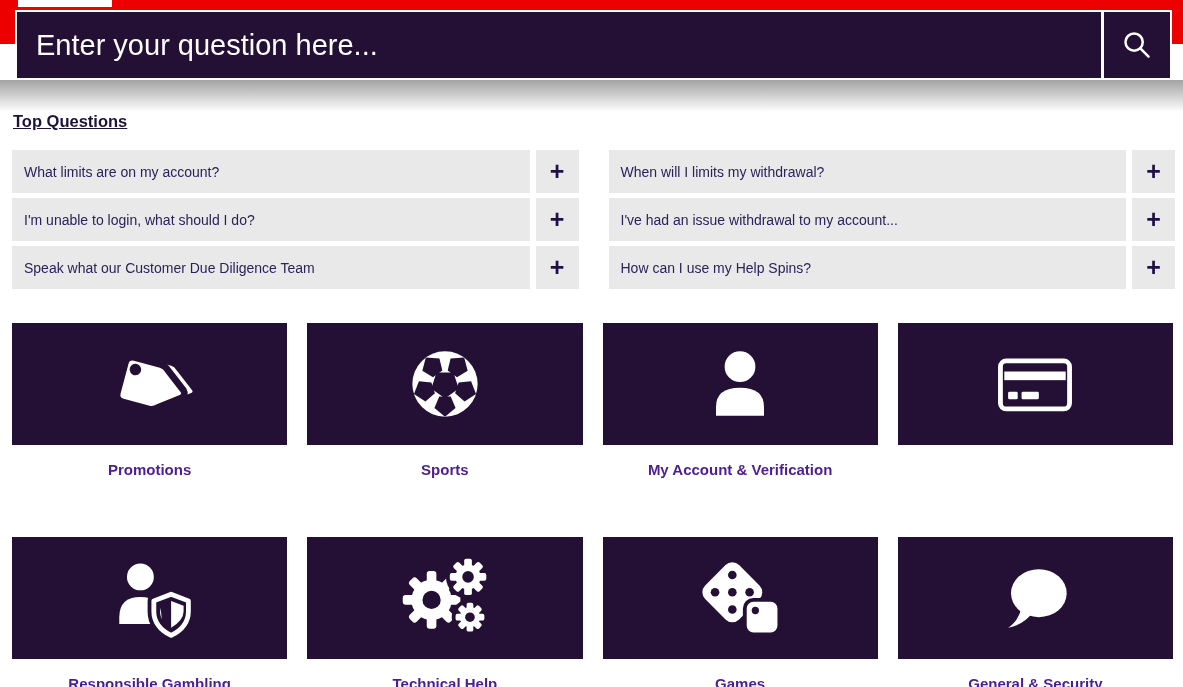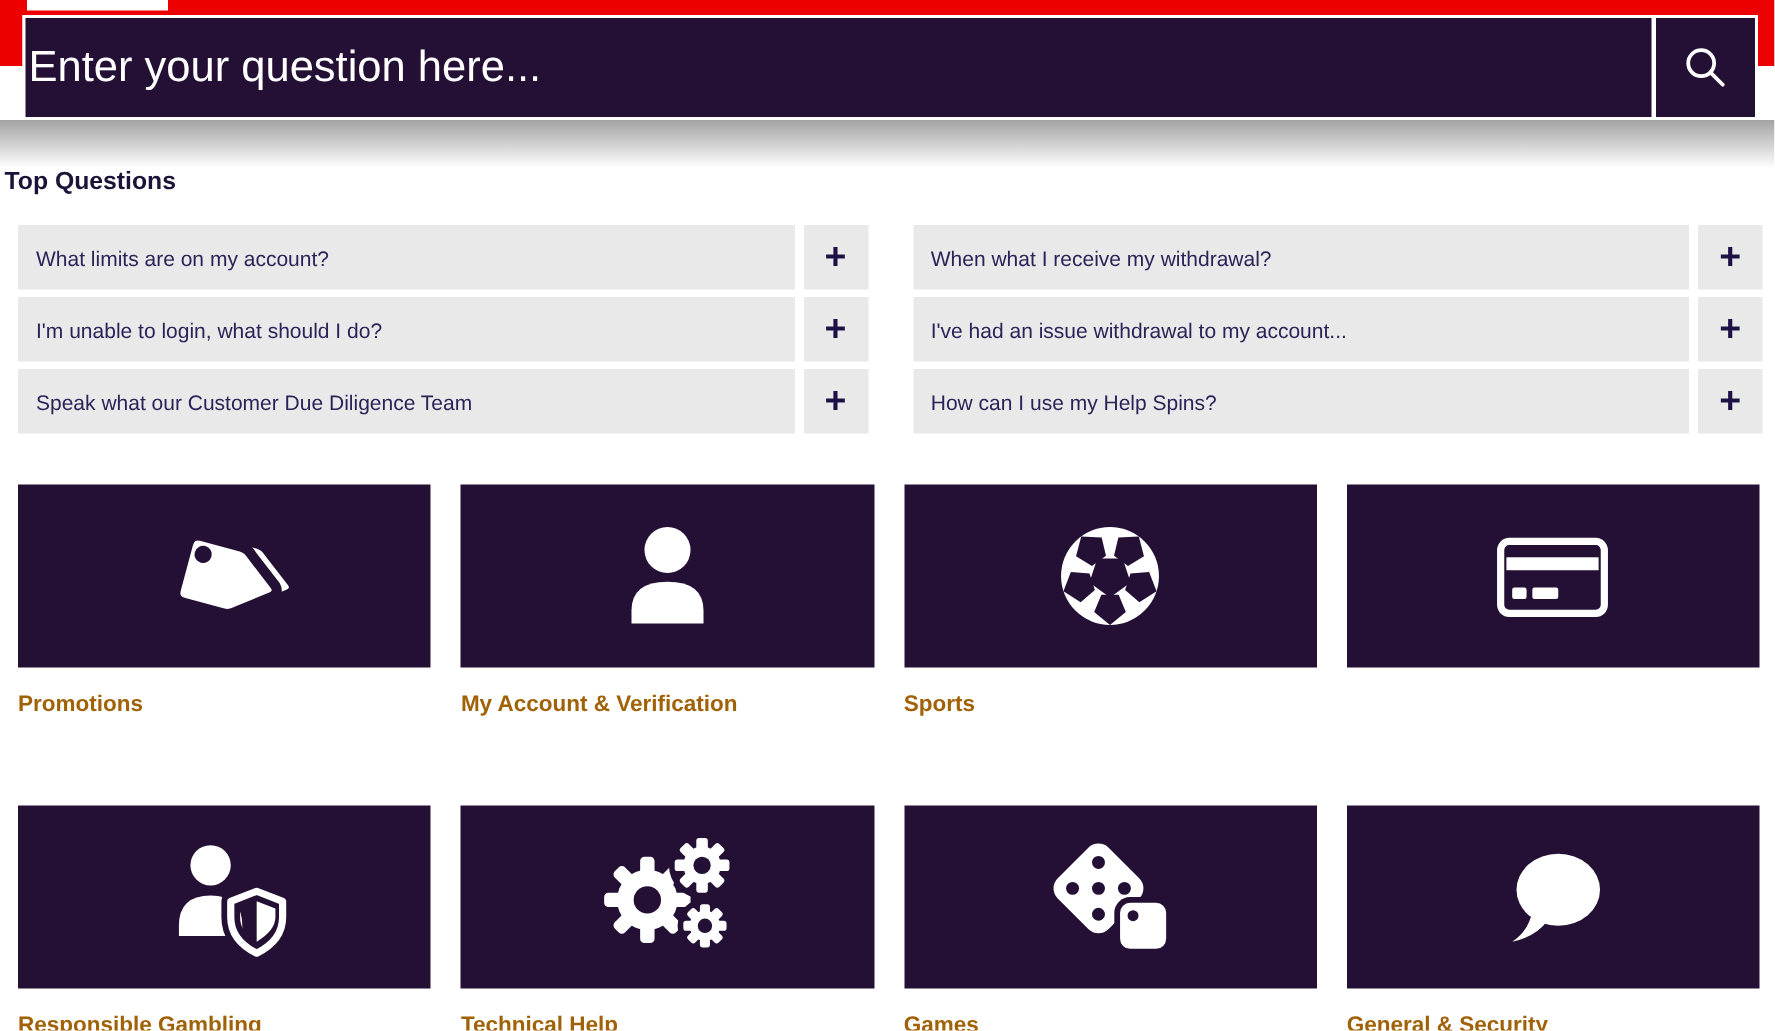--- a/index.html
+++ b/index.html
@@ -21,33 +21,33 @@
   }
   .search-wrap {
     position:absolute; left:15px; top:10px; width:1157px; height:70px;
     background:#ffffff; border:2px solid #ffffff;
     display:flex; gap:3px; z-index:5;
   }
   .search-input-area { flex:1; background:#241035; display:flex; align-items:center; }
   .search-input {
     width:100%; height:100%;
     background:transparent; border:none; outline:none;
-    color:#ffffff; font-size:29px; padding:0 2px;
+    color:#ffffff; font-size:29px; padding:0 19px;
     font-family:"Liberation Sans", sans-serif;
   }
   .search-input::placeholder { color:#ffffff; opacity:1; }
   .search-btn {
     width:66px; background:#241035; border:none; cursor:pointer;
     display:flex; align-items:center; justify-content:center; padding:0;
   }
 
   
   .section-title {
-    margin:0 0 0 3px; padding:0;
-    font-size:16.5px; line-height:19px; font-weight:bold; color:#1c1339;
+    margin:0 0 0 13px; padding:0;
+    font-size:16.5px; line-height:19px; font-weight:bold; color:#1c1339;text-decoration:underline;
   }
   .questions {
     display:grid; grid-template-columns:1fr 1fr;
     column-gap:30px; row-gap:5px;
     margin:19px 8px 0 12px;
   }
   .faq-row { display:flex; gap:6px; height:43px; }
   .faq-bar {
     flex:1; background:#e9e9e9; cursor:pointer;
     display:flex; align-items:center; padding:12px 12px;
@@ -63,22 +63,22 @@
   .tiles {
     display:grid; grid-template-columns:repeat(4,1fr);
     column-gap:20px;
     margin:34px 10px 0 12px;
   }
   .tile {
     height:122px; background:#241035; cursor:pointer;
     display:flex; align-items:center; justify-content:center;
   }
   .tile-label {
-    text-align:left; font-weight:bold; font-size:15px; line-height:18px;
-    color:#a16207; margin:16px 0 24px 0;
+    text-align:center; font-weight:bold; font-size:15px; line-height:18px;
+    color:#4c1d95; margin:16px 0 24px 0;
   }
   .tile svg { display:block; }
 </style>
 </head>
 <body>
 
 <div class="header">
   <div class="top-bar"></div>
   <div class="logo-stub"></div>
   <div class="header-shadow"></div>
@@ -98,21 +98,21 @@
 <h1 class="section-title">Top Questions</h1>
 
 <div class="questions">
   <div class="faq-row">
     <div class="faq-bar">What limits are on my account?</div>
     <button class="expand-btn">
       <span class="plus-glyph">+</span>
     </button>
   </div>
   <div class="faq-row">
-    <div class="faq-bar">When what I receive my withdrawal?</div>
+    <div class="faq-bar">When will I limits my withdrawal?</div>
     <button class="expand-btn">
       <span class="plus-glyph">+</span>
     </button>
   </div>
   <div class="faq-row">
     <div class="faq-bar">I'm unable to login, what should I do?</div>
     <button class="expand-btn">
       <span class="plus-glyph">+</span>
     </button>
   </div>
@@ -142,30 +142,20 @@
     <div class="tile">
       <svg width="96" height="96" viewBox="0 0 100 100">
         <g transform="rotate(15 52 52)">
           <path transform="translate(11 -5)" fill="#ffffff" stroke="#241035" stroke-width="7" stroke-linejoin="round" d="M27 28 L55 28 Q60 28 64 32 L85 48 Q89 52 85 56 L64 72 Q60 76 55 76 L27 76 Q19 76 19 68 L19 36 Q19 28 27 28 Z"></path>
           <path fill="#ffffff" stroke="#241035" stroke-width="7" stroke-linejoin="round" d="M27 28 L55 28 Q60 28 64 32 L85 48 Q89 52 85 56 L64 72 Q60 76 55 76 L27 76 Q19 76 19 68 L19 36 Q19 28 27 28 Z"></path>
           <circle cx="31" cy="40" r="6" fill="#241035"></circle>
         </g>
       </svg>
     </div>
     <div class="tile-label">Promotions</div>
-  </div>
-
-  <div>
-    <div class="tile">
-      <svg width="96" height="96" viewBox="0 0 100 100">
-        <circle cx="50" cy="32" r="16" fill="#ffffff"></circle>
-        <path fill="#ffffff" d="M25 83 L75 83 L75 74 Q75 54 50 54 Q25 54 25 74 Z"></path>
-      </svg>
-    </div>
-    <div class="tile-label">My Account &amp; Verification</div>
   </div>
 
   <div>
     <div class="tile">
       <svg width="96" height="96" viewBox="0 0 100 100">
         <circle cx="50" cy="50" r="34" fill="#ffffff"></circle>
         <polygon fill="#241035" points="64.3,54.6 50,65 35.7,54.6 41.2,37.9 58.8,37.9"></polygon>
         <g fill="#241035">
           <path transform="rotate(36 50 50)" d="M50 16 L61 25 L56 37 L44 37 L39 25 Z"></path>
           <path transform="rotate(108 50 50)" d="M50 16 L61 25 L56 37 L44 37 L39 25 Z"></path>
@@ -174,20 +164,30 @@
           <path transform="rotate(324 50 50)" d="M50 16 L61 25 L56 37 L44 37 L39 25 Z"></path>
         </g>
       </svg>
     </div>
     <div class="tile-label">Sports</div>
   </div>
 
   <div>
     <div class="tile">
       <svg width="96" height="96" viewBox="0 0 100 100">
+        <circle cx="50" cy="32" r="16" fill="#ffffff"></circle>
+        <path fill="#ffffff" d="M25 83 L75 83 L75 74 Q75 54 50 54 Q25 54 25 74 Z"></path>
+      </svg>
+    </div>
+    <div class="tile-label">My Account &amp; Verification</div>
+  </div>
+
+  <div>
+    <div class="tile">
+      <svg width="96" height="96" viewBox="0 0 100 100">
         <rect x="14" y="26" width="72" height="50" rx="6" fill="none" stroke="#ffffff" stroke-width="5"></rect>
         <rect x="18" y="37" width="64" height="9" fill="#ffffff"></rect>
         <rect x="22" y="58" width="10" height="8" rx="1.5" fill="#ffffff"></rect>
         <rect x="36" y="58" width="18" height="8" rx="1.5" fill="#ffffff"></rect>
       </svg>
     </div>
   </div>
 </div>
 
 <div class="tiles">

